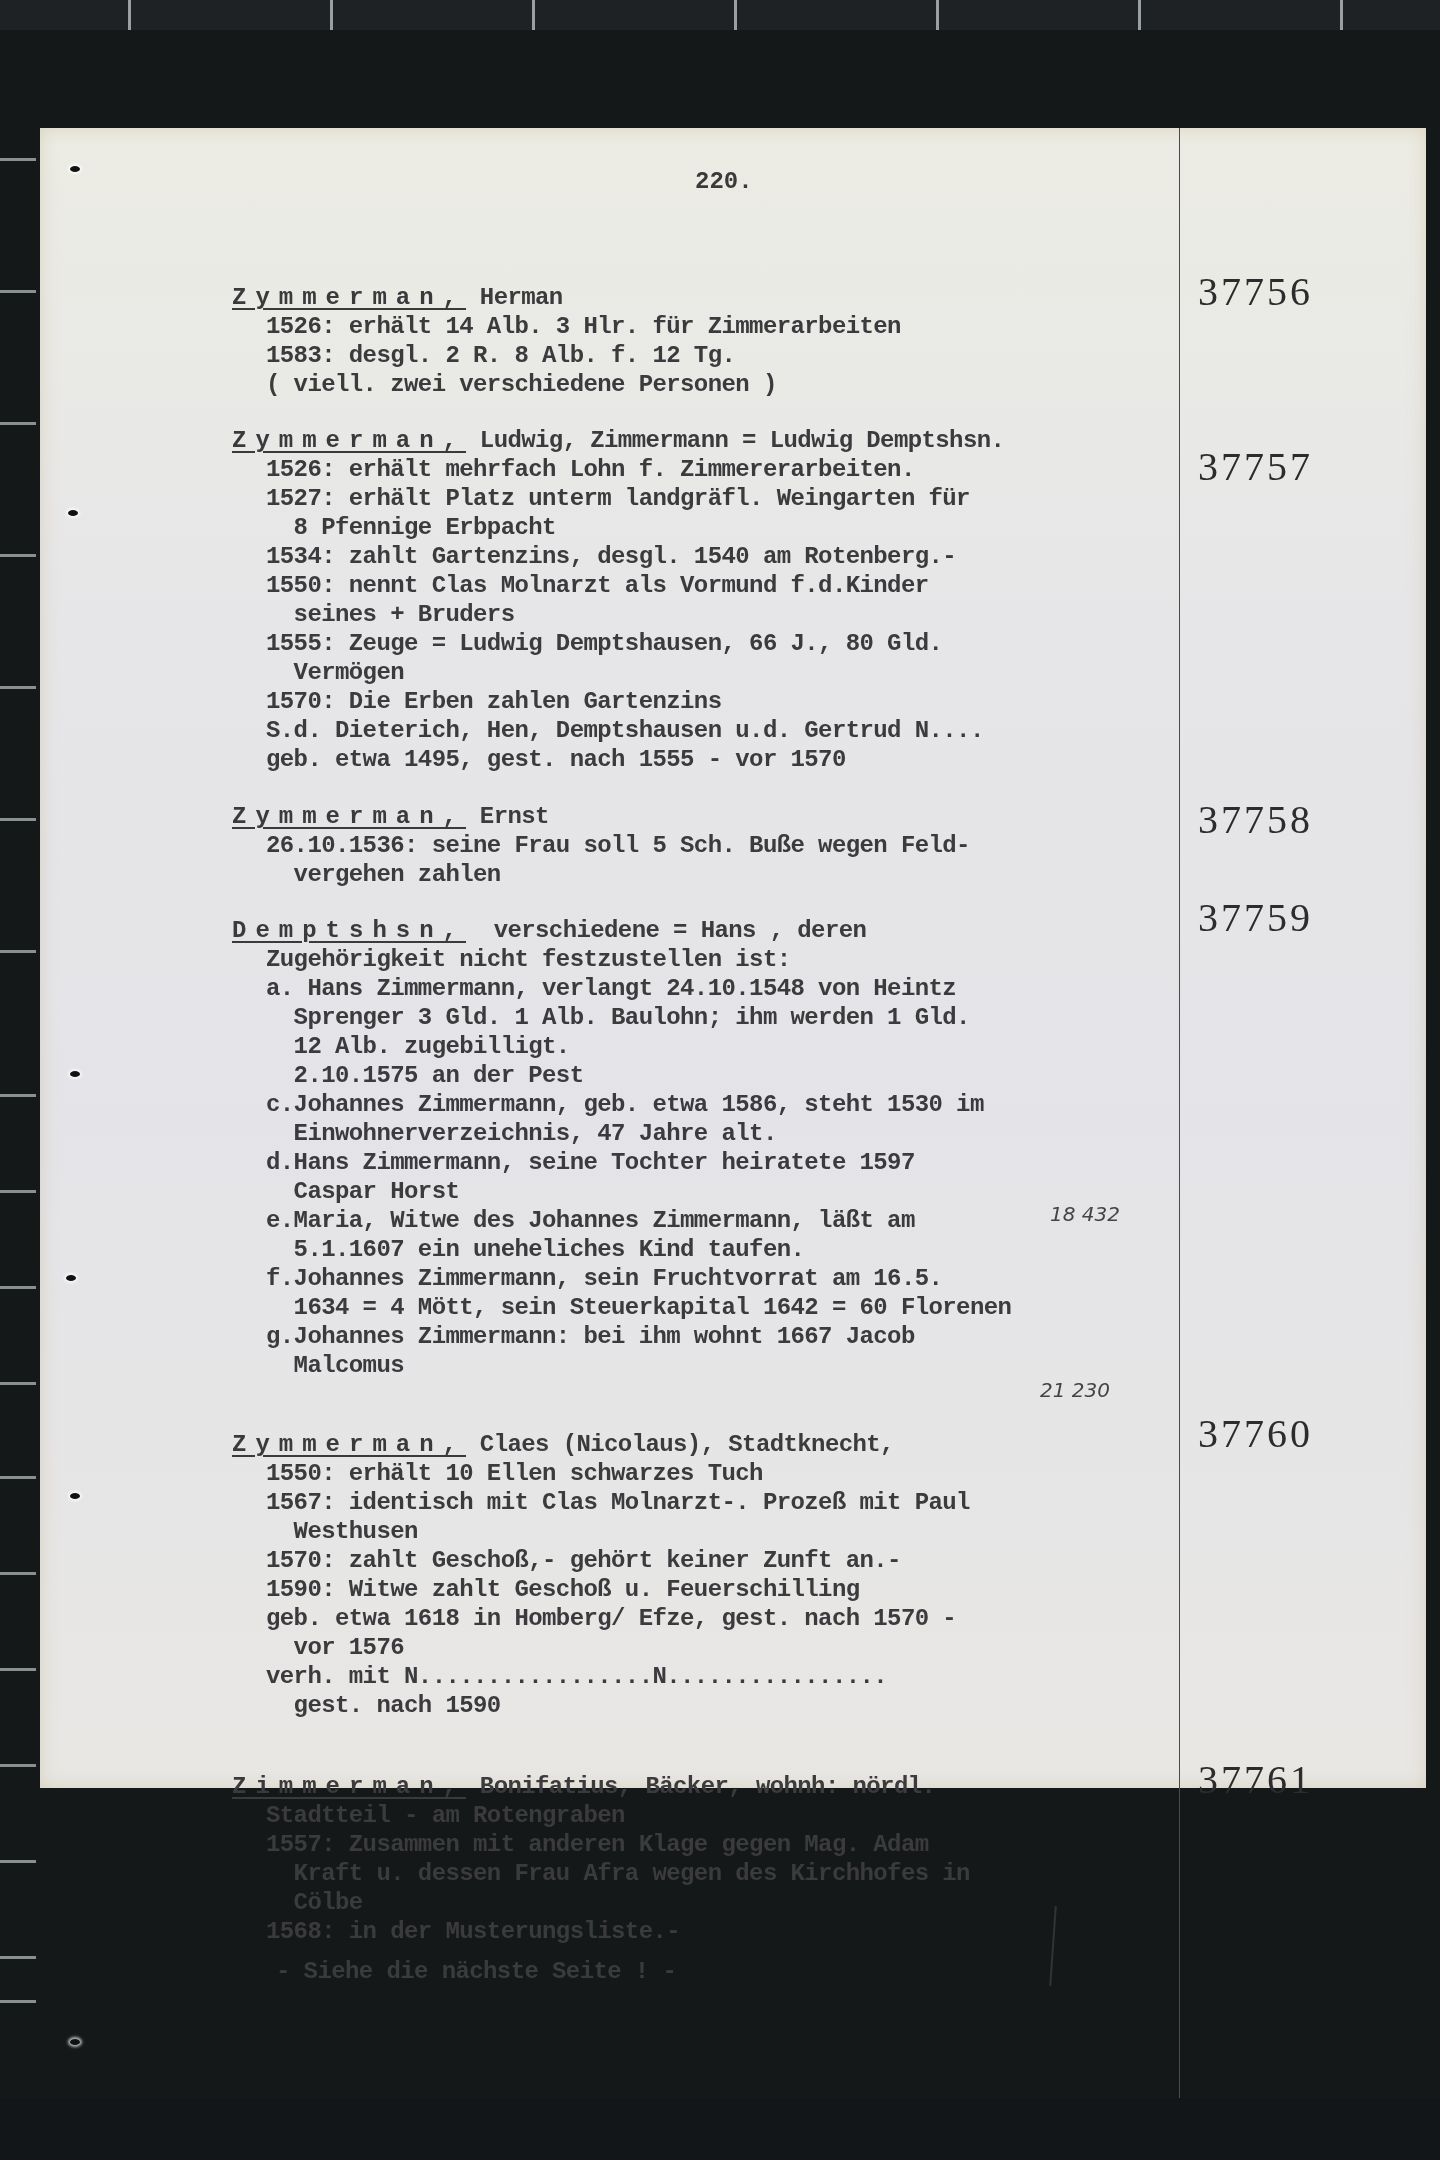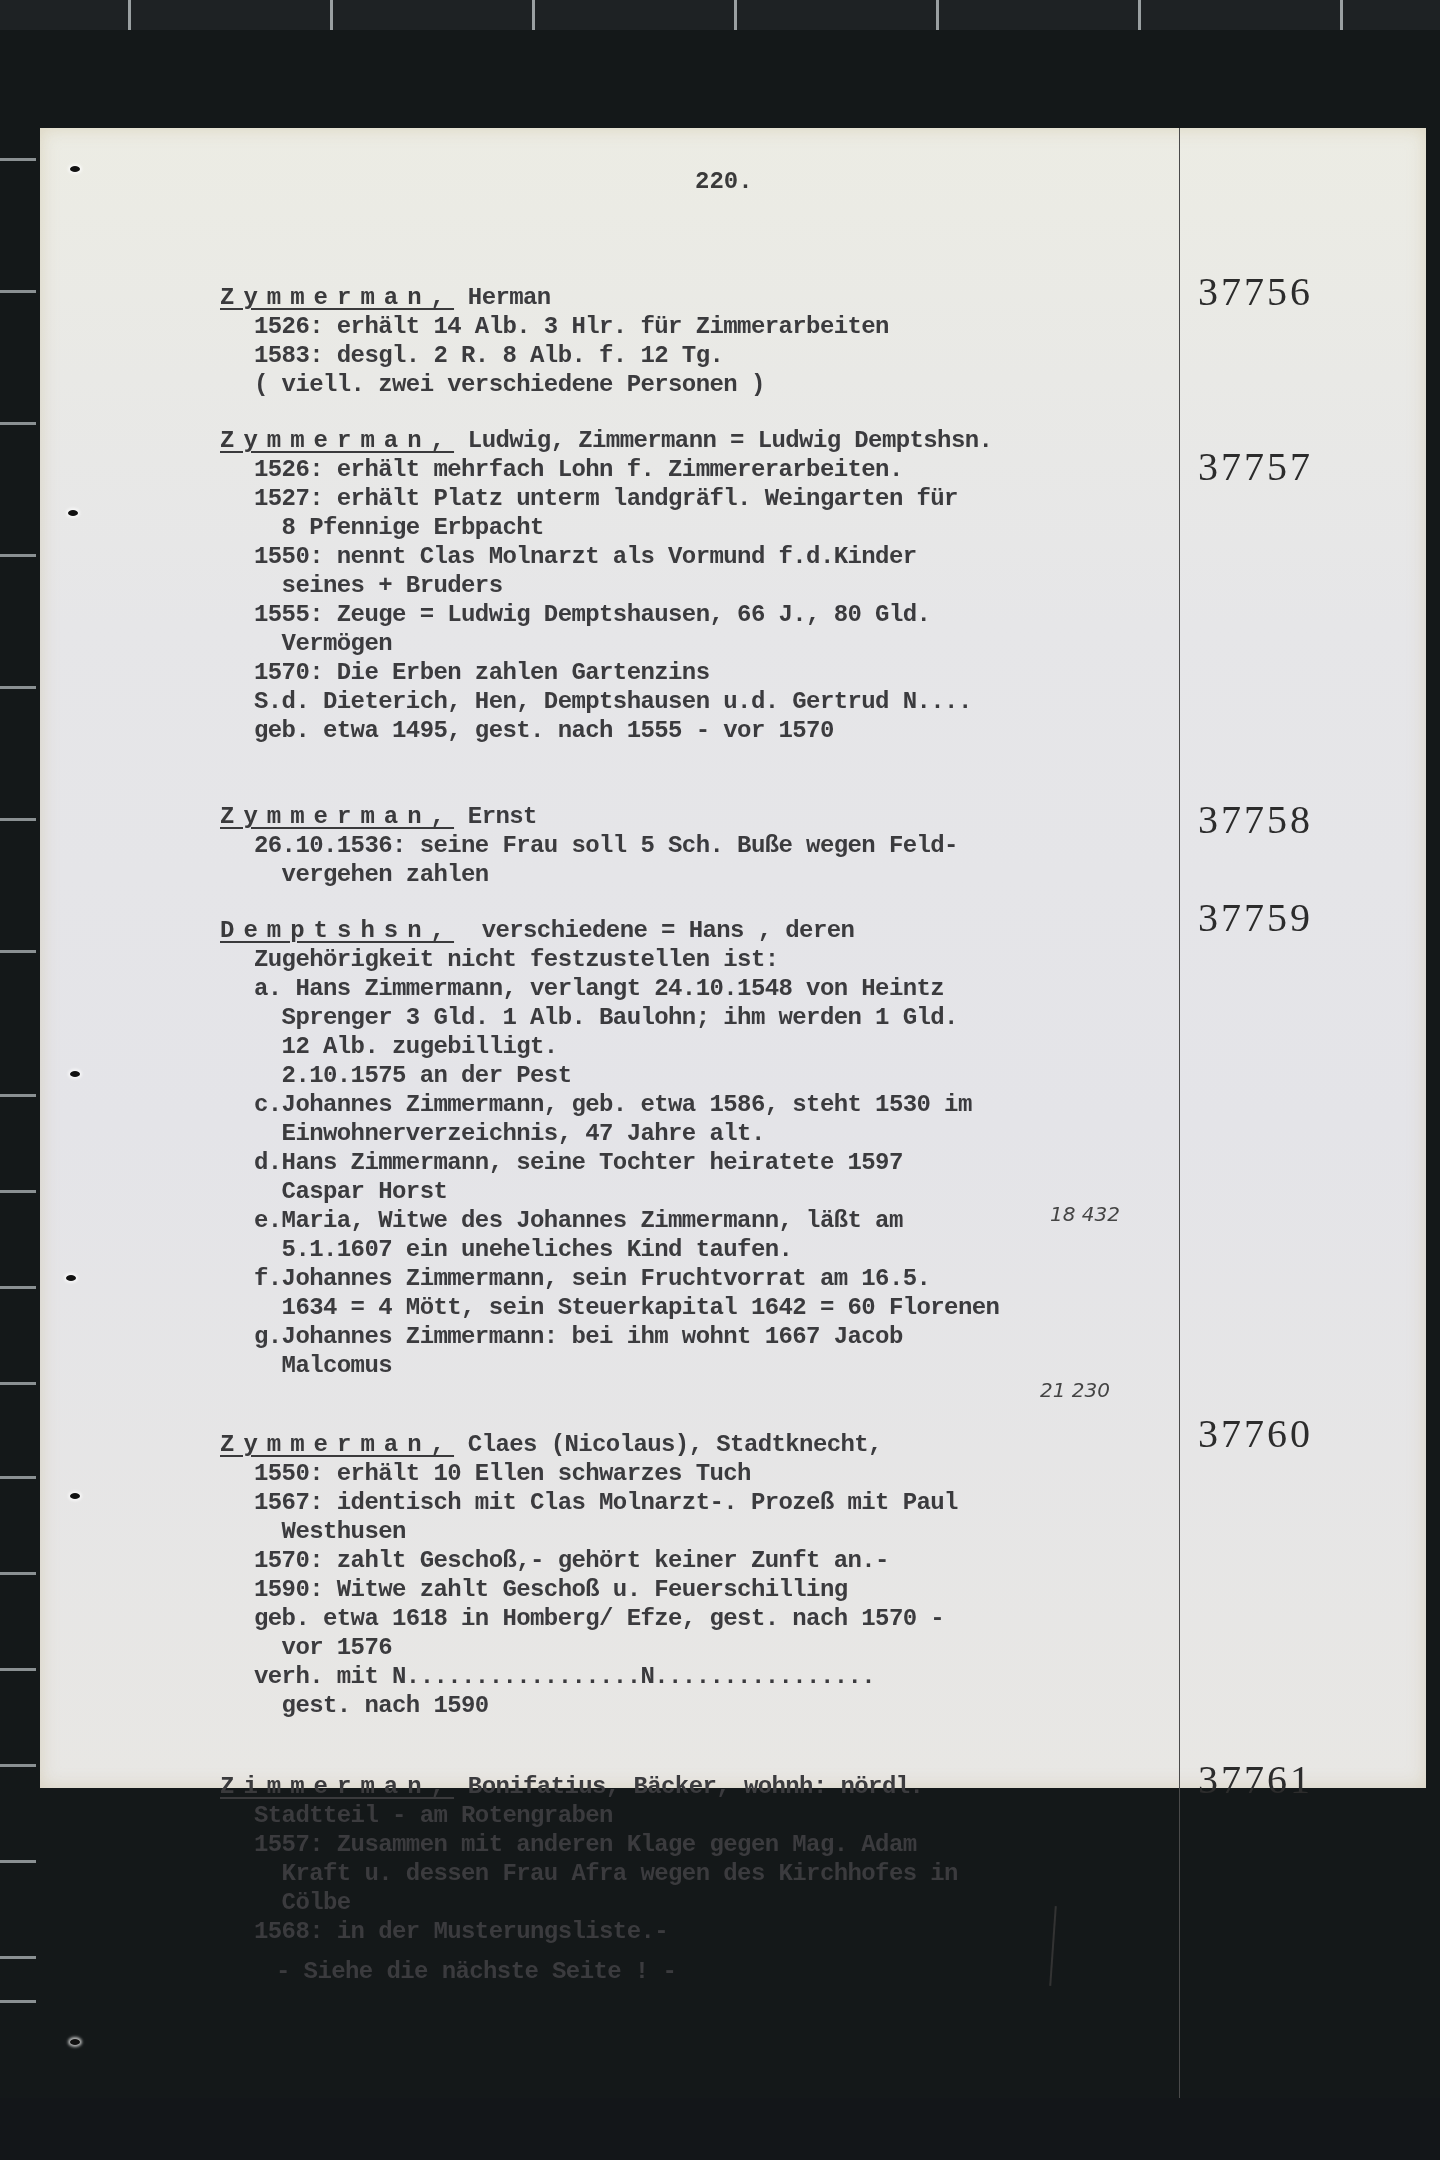--- a/index.html
+++ b/index.html
@@ -28,21 +28,21 @@
       background: #4a4a4a;
     }
     .hole {
       position: absolute; width: 10px; height: 6px; border-radius: 50%;
       background: #111; box-shadow: 0 0 3px 2px rgba(255,255,255,0.7);
     }
     .pagenum {
       position: absolute; left: 655px; top: 40px;
       font-size: 24px; color: #3a3a3a; font-weight: bold;
     }
-    .entry { position: absolute; left: 180px; width: 960px; }
+    .entry { position: absolute; left: 192px; width: 960px; }
     .line {
       font-size: 24px; line-height: 29px; color: #3b3b3e; font-weight: bold;
       white-space: pre; letter-spacing: -0.6px;
     }
     .surname {
       letter-spacing: 9px; text-decoration: underline; text-decoration-thickness: 2px;
       text-underline-offset: 4px; color: #3a3a3c;
     }
     .ind1 { padding-left: 34px; }
     .idnum {
@@ -117,20 +117,21 @@
     <div class="line ind1">1583: desgl. 2 R. 8 Alb. f. 12 Tg.</div>
     <div class="line ind1">( viell. zwei verschiedene Personen )</div>
   </div>
 
   <div class="idnum" style="top:315px">37757</div>
   <div class="entry" style="top:298px">
     <div class="line"><span class="surname">Zymmerman,</span><span> Ludwig, Zimmermann = Ludwig Demptshsn.</span></div>
     <div class="line ind1">1526: erhält mehrfach Lohn f. Zimmererarbeiten.</div>
     <div class="line ind1">1527: erhält Platz unterm landgräfl. Weingarten für</div>
     <div class="line ind1">  8 Pfennige Erbpacht</div>
+    <div class="line ind1">1534: zahlt Gartenzins, desgl. 1540 am Rotenberg.-</div>
     <div class="line ind1">1550: nennt Clas Molnarzt als Vormund f.d.Kinder</div>
     <div class="line ind1">  seines + Bruders</div>
     <div class="line ind1">1555: Zeuge = Ludwig Demptshausen, 66 J., 80 Gld.</div>
     <div class="line ind1">  Vermögen</div>
     <div class="line ind1">1570: Die Erben zahlen Gartenzins</div>
     <div class="line ind1">S.d. Dieterich, Hen, Demptshausen u.d. Gertrud N....</div>
     <div class="line ind1">geb. etwa 1495, gest. nach 1555 - vor 1570</div>
   </div>
 
   <div class="idnum" style="top:668px">37758</div>

